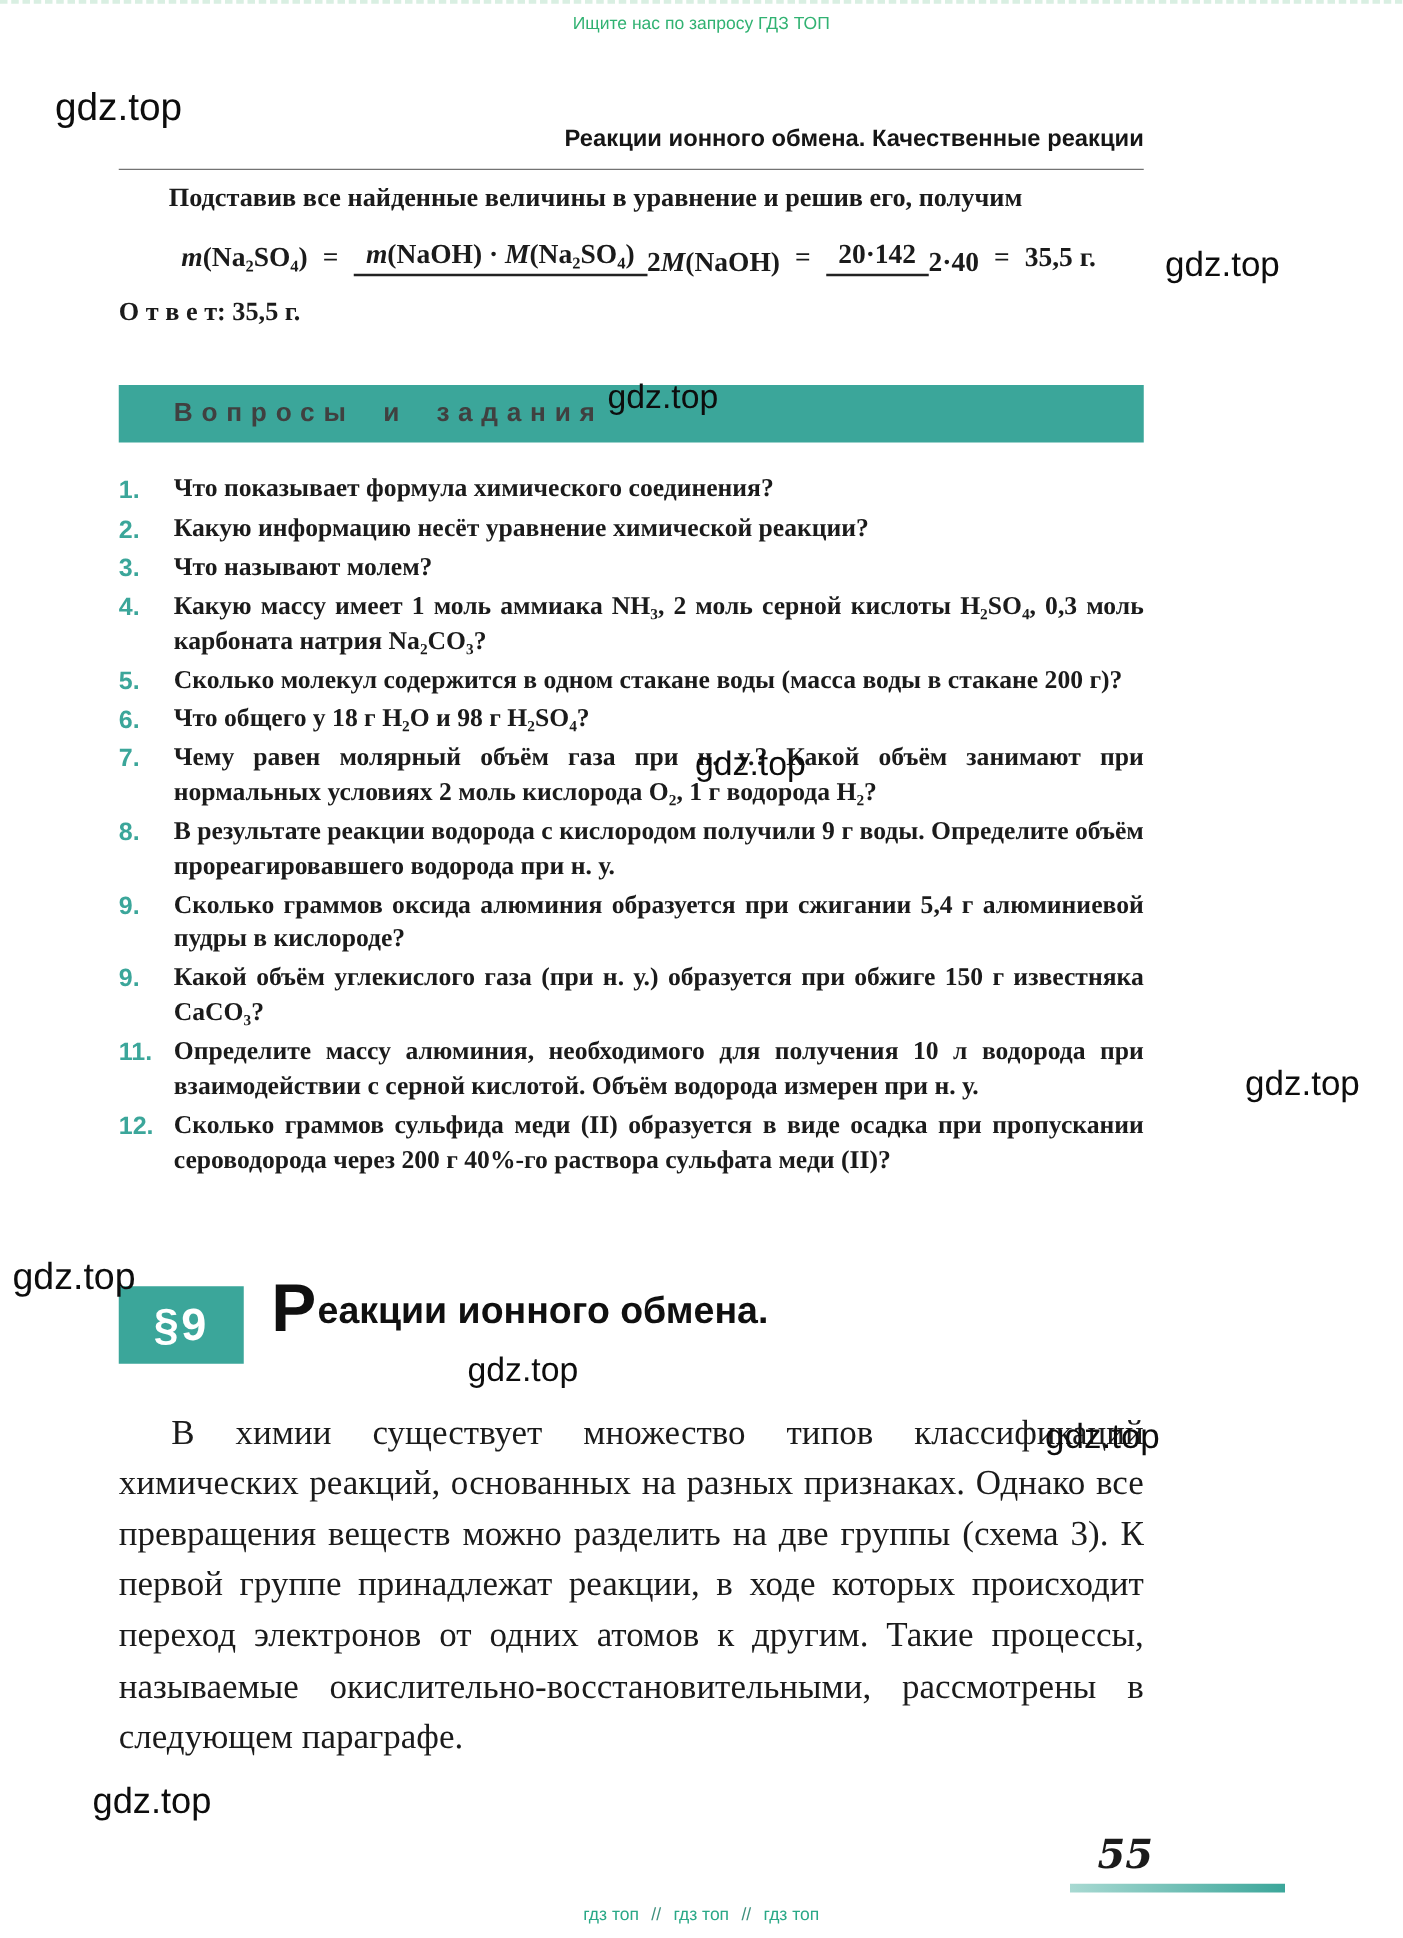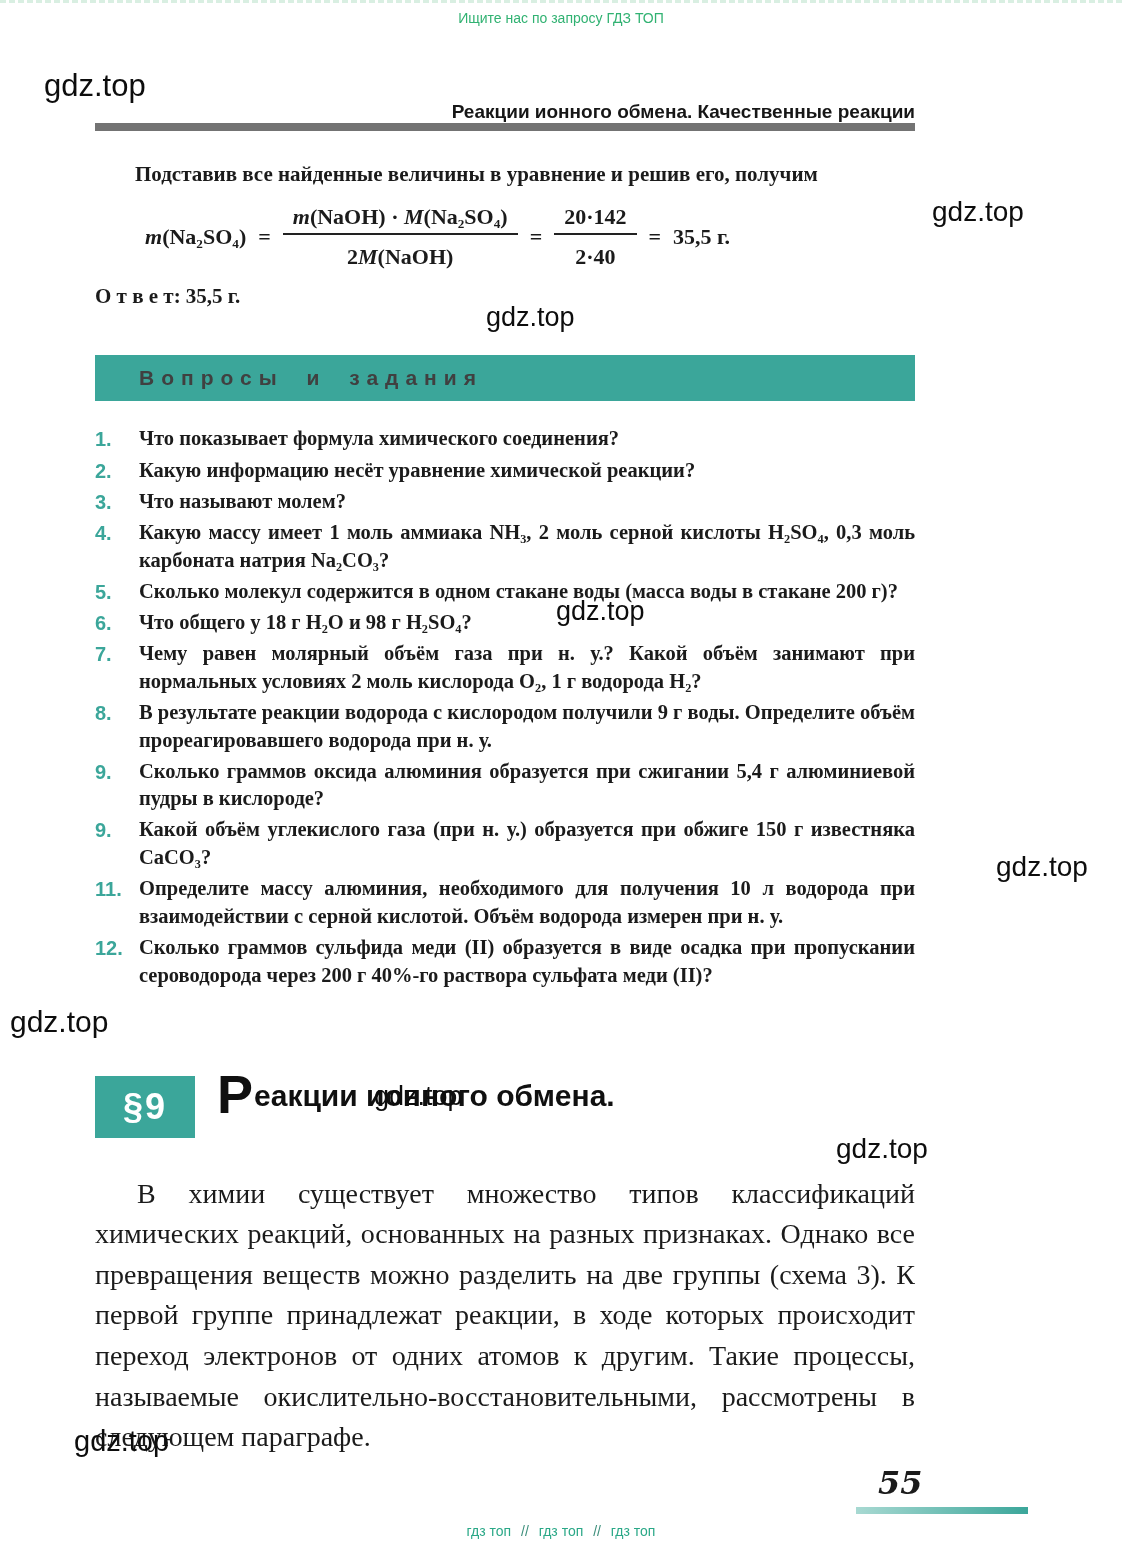--- a/index.html
+++ b/index.html
@@ -17,33 +17,33 @@
   }
   .top-dashes{position:absolute;top:0;left:0;width:100%;border-top:3px dashed #d9efe2;}
   .promo-link{
     position:absolute;top:10px;left:0;width:100%;text-align:center;
     font-family:"Liberation Sans",sans-serif;font-size:14px;color:var(--green);
   }
   .running-head{
     position:absolute;top:101px;left:95px;width:820px;
     text-align:right;font-family:"Liberation Sans",sans-serif;
     font-weight:bold;font-size:19px;color:#161616;
-    padding-bottom:0;border-bottom:8px solid #737373;
-  }
-  .flow{position:absolute;top:160px;left:95px;width:820px;}
+    padding-bottom:12px;border-bottom:1px solid #737373;
+  }
+  .flow{position:absolute;top:144px;left:95px;width:820px;}
   p.intro{
     margin:0;font-size:21px;font-weight:700;line-height:1.35;
     text-align:justify;text-indent:40px;hyphens:auto;
   }
   .formula{
     margin:16px 0 6px 50px;font-size:22px;font-weight:700;
     display:flex;align-items:center;gap:12px;white-space:nowrap;
   }
   .formula i{font-style:italic;}
-  .frac{display:inline-flex;flex-direction:column;align-items:center;vertical-align:middle;}
+  .frac{display:inline-flex;flex-direction:row;align-items:center;vertical-align:middle;}
   .frac .num{border-bottom:2px solid #222;padding:0 10px 3px;}
   .frac .den{padding-top:9px;}
   .answer{margin:14px 0 0;font-size:21px;font-weight:700;}
   .banner{
     margin-top:46px;background:var(--teal);color:#404040;
     font-family:"Liberation Sans",sans-serif;font-weight:bold;
     font-size:21px;letter-spacing:7px;word-spacing:10px;
     padding:11px 20px 11px 44px;
   }
   ol.questions{list-style:none;margin:24px 0 0;padding:0;font-size:20.5px;font-weight:700;}

